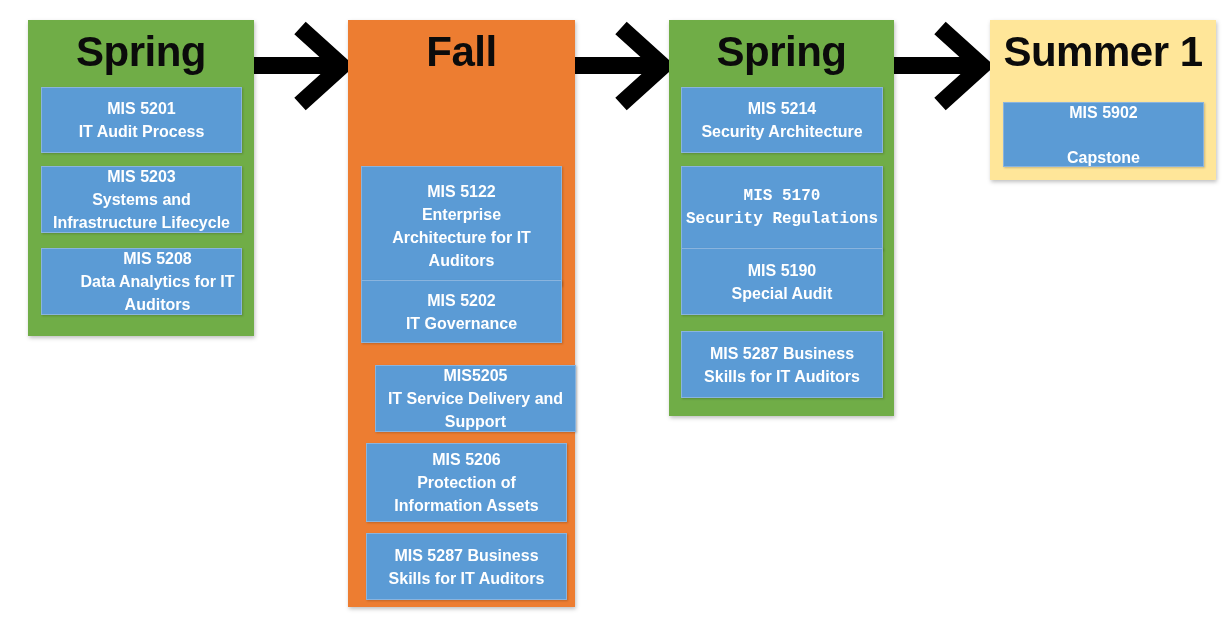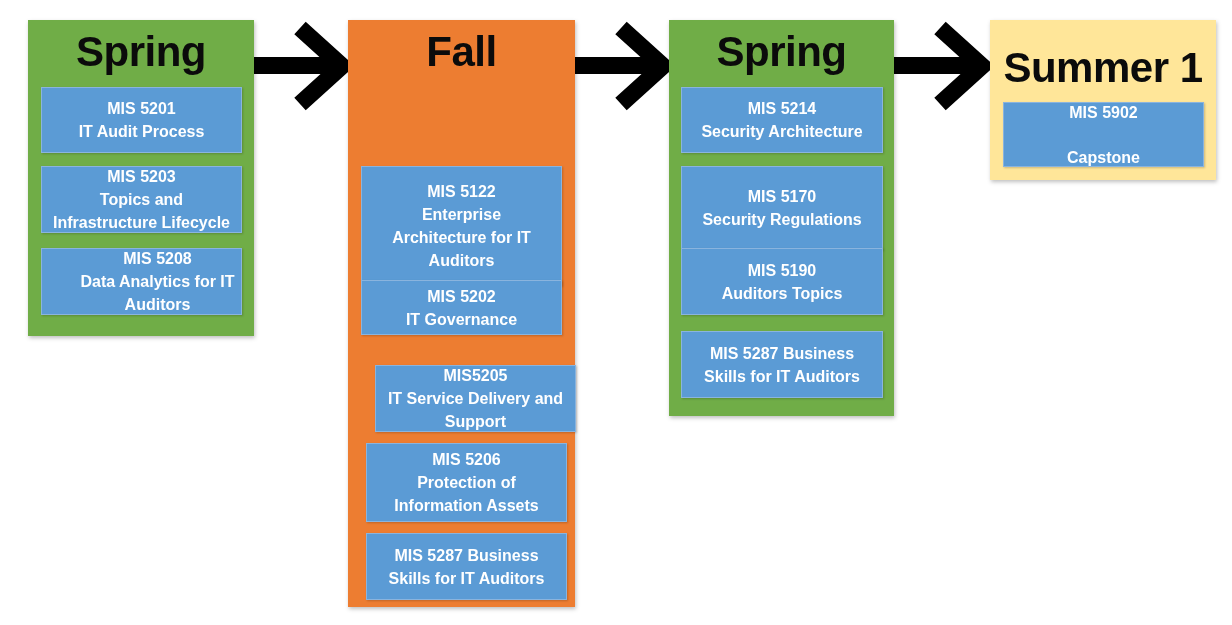--- a/index.html
+++ b/index.html
@@ -22,21 +22,21 @@
 <body>
 
 <div class="term green" style="left:28px; top:20px; width:226px; height:316px;">
   <div class="term-title" style="top:8px;">Spring</div>
   <div class="course" style="left:13px; top:67px; width:201px; height:66px;">
     <span>MIS 5201</span>
     <span>IT Audit Process</span>
   </div>
   <div class="course" style="left:13px; top:146px; width:201px; height:67px;">
     <span>MIS 5203</span>
-    <span>Topics and
+    <span>Systems and
 Infrastructure Lifecycle</span>
   </div>
   <div class="course" style="left:13px; top:228px; width:201px; height:67px;padding-left:32px;">
     <span>MIS 5208</span>
     <span>Data Analytics for IT
 Auditors</span>
   </div>
 </div>
 
 <svg class="arrow" style="left:254px; top:20px;" width="96" height="92" viewBox="0 0 96 92">
@@ -45,21 +45,21 @@
 </svg>
 
 <div class="term orange" style="left:348px; top:20px; width:227px; height:587px;">
   <div class="term-title" style="top:8px;">Fall</div>
   <div class="course" style="left:13px; top:146px; width:201px; height:120px;">
     <span>MIS 5122</span>
     <span>Enterprise
 Architecture for IT
 Auditors</span>
   </div>
-  <div class="course" style="left:13px; top:260px; width:201px; height:55px;">
+  <div class="course" style="left:13px; top:260px; width:201px; height:63px;">
     <span>MIS 5202</span>
     <span>IT Governance</span>
   </div>
   <div class="course" style="left:18px; top:345px; width:201px; height:67px;margin-left:9px;">
     <span>MIS5205</span>
     <span>IT Service Delivery and
 Support</span>
   </div>
   <div class="course" style="left:18px; top:423px; width:201px; height:79px;">
     <span>MIS 5206</span>
@@ -76,38 +76,38 @@
   <rect x="0" y="37" width="84" height="17" fill="#000"></rect>
   <polyline points="46,8 88,46 46,84" fill="none" stroke="#000" stroke-width="17" stroke-linejoin="miter" stroke-miterlimit="10"></polyline>
 </svg>
 
 <div class="term green" style="left:669px; top:20px; width:225px; height:396px;">
   <div class="term-title" style="top:8px;">Spring</div>
   <div class="course" style="left:12px; top:67px; width:202px; height:66px;">
     <span>MIS 5214</span>
     <span>Security Architecture</span>
   </div>
-  <div class="course" style="left:12px; top:146px; width:202px; height:84px;">
+  <div class="course" style="left:12px; top:146px; width:202px; height:84px;font-family:Liberation Mono, monospace;">
     <span>MIS 5170</span>
     <span>Security Regulations</span>
   </div>
   <div class="course" style="left:12px; top:228px; width:202px; height:67px;">
     <span>MIS 5190</span>
-    <span>Auditors Topics</span>
+    <span>Special Audit</span>
   </div>
   <div class="course" style="left:12px; top:311px; width:202px; height:67px;">
     <span>MIS 5287 Business</span>
     <span>Skills for IT Auditors</span>
   </div>
 </div>
 
 <svg class="arrow" style="left:894px; top:20px;" width="96" height="92" viewBox="0 0 96 92">
   <rect x="0" y="37" width="84" height="17" fill="#000"></rect>
   <polyline points="46,8 88,46 46,84" fill="none" stroke="#000" stroke-width="17" stroke-linejoin="miter" stroke-miterlimit="10"></polyline>
 </svg>
 
 <div class="term yellow" style="left:990px; top:20px; width:226px; height:160px;">
-  <div class="term-title" style="top:24px;">Summer 1</div>
+  <div class="term-title" style="top:8px;">Summer 1</div>
   <div class="course" style="left:13px; top:82px; width:201px; height:65px;gap:22px;">
     <span>MIS 5902</span>
     <span>Capstone</span>
   </div>
 </div>
 
 </body></html>

